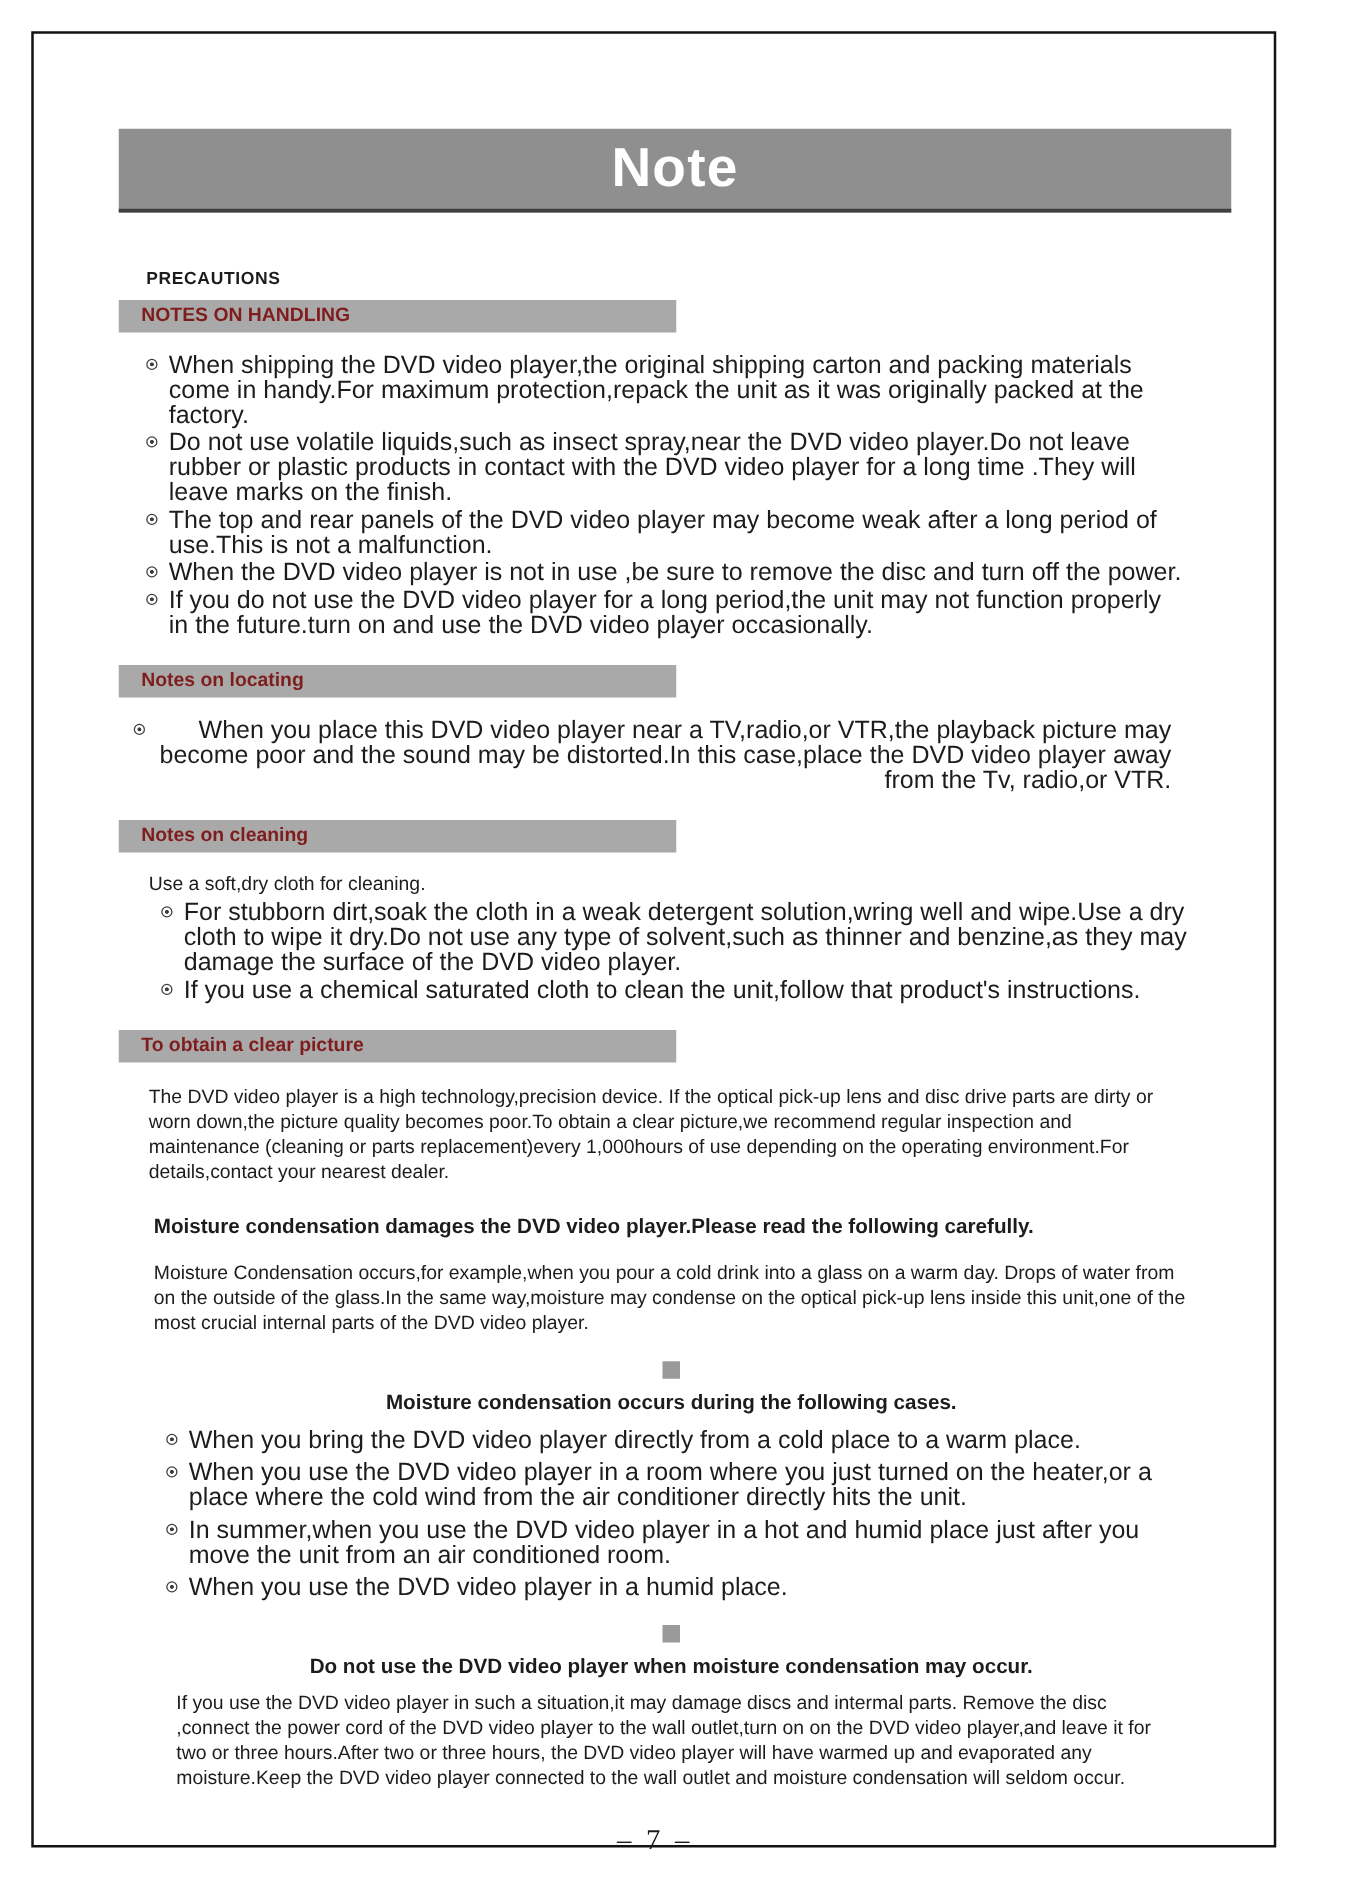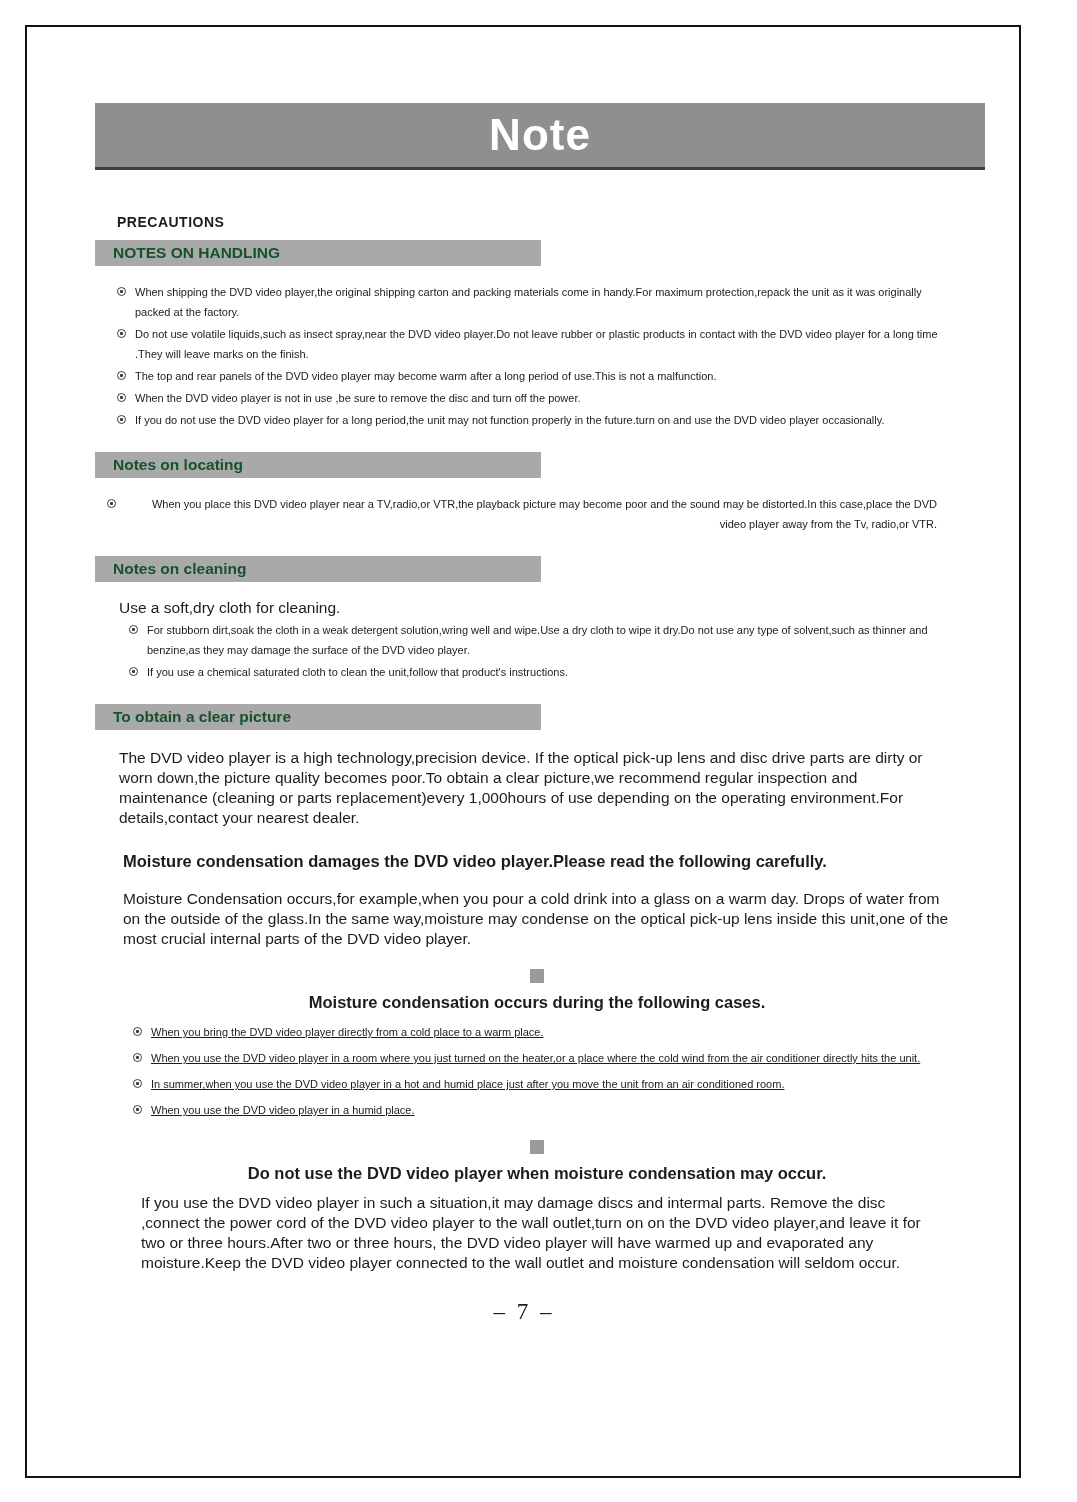--- a/index.html
+++ b/index.html
@@ -56,24 +56,24 @@
     display: flex;
     align-items: center;
     padding-left: 18px;
     box-sizing: border-box;
     margin-top: 22px;
   }
   .section-bar.first { margin-top: 0; }
   .section-bar .bar-title {
     font-size: 15.5px;
     font-weight: bold;
-    color: #14532d;
+    color: #7f1d1d;
   }
   .body-text {
-    font-size: 11px;
+    font-size: 20px;
     line-height: 20px;
   }
   .bullet-list { margin: 16px 0 0 22px; }
   .bullet-item {
     display: flex;
     gap: 9px;
     margin-bottom: 2px;
     max-width: 830px;
   }
   .bullet-item .dot {
@@ -112,21 +112,21 @@
     width: 14px;
     height: 14px;
     background: #9a9a9a;
   }
   .indent-body {
     margin: 4px 0 0 46px;
     max-width: 790px;
     font-size: 15.5px;
     line-height: 20px;
   }
-  .cases .bullet-item { margin-bottom: 6px; text-decoration: underline; }
+  .cases .bullet-item { margin-bottom: 6px; }
   .page-number {
     margin-top: 26px;
     text-align: center;
     font-family: "Liberation Serif", serif;
     font-size: 23px;
     letter-spacing: 3px;
   }
 </style>
 </head>
 <body>
@@ -149,21 +149,21 @@
       <div class="bullet-item">
         <span class="dot"></span>
         <span>When shipping the DVD video player,the original shipping carton and packing materials come in handy.For maximum protection,repack the unit as it was originally packed at the factory.</span>
       </div>
       <div class="bullet-item">
         <span class="dot"></span>
         <span>Do not use volatile liquids,such as insect spray,near the DVD video player.Do not leave rubber or plastic products in contact with the DVD video player for a long time .They will leave marks on the finish.</span>
       </div>
       <div class="bullet-item">
         <span class="dot"></span>
-        <span>The top and rear panels of the DVD video player may become warm after a long period of use.This is not a malfunction.</span>
+        <span>The top and rear panels of the DVD video player may become weak after a long period of use.This is not a malfunction.</span>
       </div>
       <div class="bullet-item">
         <span class="dot"></span>
         <span>When the DVD video player is not in use ,be sure to remove the disc and turn off the power.</span>
       </div>
       <div class="bullet-item">
         <span class="dot"></span>
         <span>If you do not use the DVD video player for a long period,the unit may not function properly in the future.turn on and use the DVD video player occasionally.</span>
       </div>
     </div>

